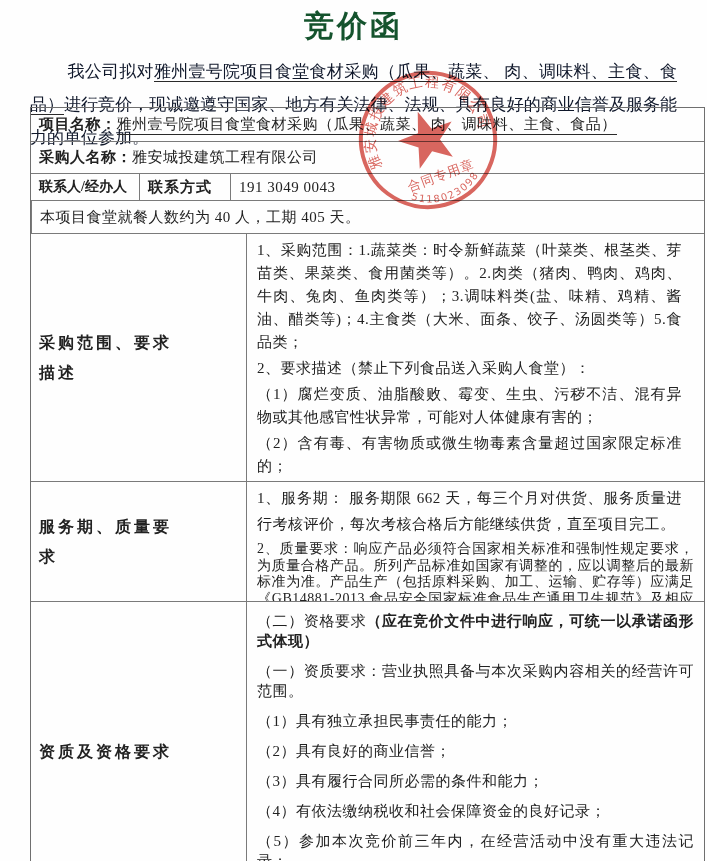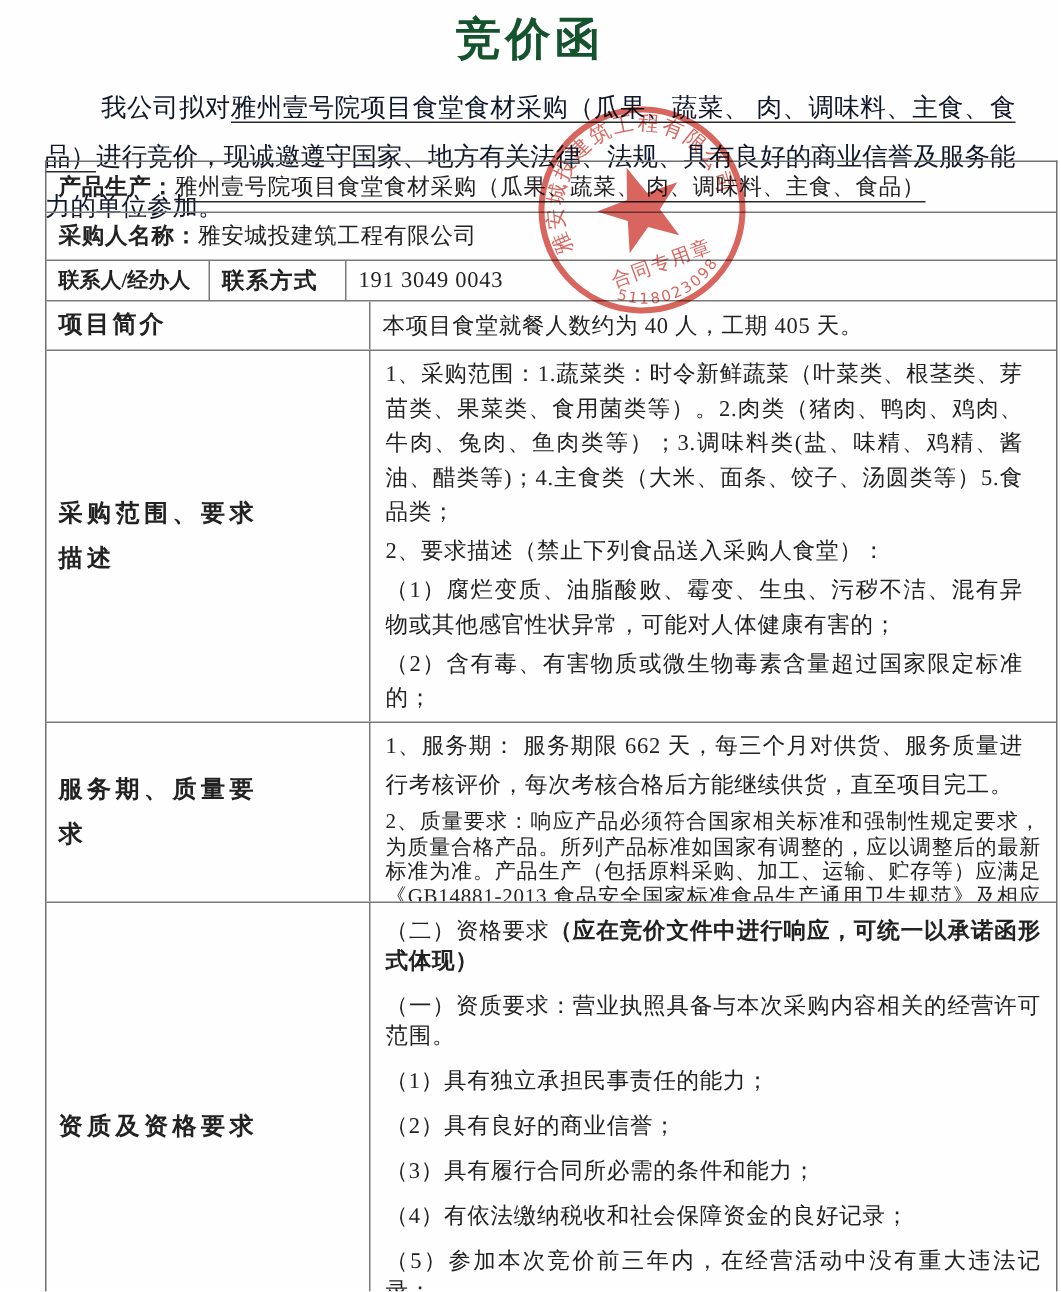--- a/index.html
+++ b/index.html
@@ -92,42 +92,39 @@
 <div class="page">
 
   <h1 class="title">竞价函</h1>
 
   <p class="intro"><span>我公司拟对</span><span class="u">雅州壹号院项目食堂食材采购（瓜果、蔬菜、 肉、调味料、主食、食品）</span><span>进行竞价，现诚邀遵守国家、地方有关法律、法规、具有良好的商业信誉及服务能力的单位参加。</span></p>
 
   <div class="tbl">
 
     <div class="row r1 r-short">
       <div class="cell valcell" style="display:flex;align-items:center;">
-        <span class="inline-label">产品生产：</span>
+        <span class="inline-label">项目名称：</span>
           <span class="u" style="white-space:nowrap;">雅州壹号院项目食堂食材采购（瓜果、蔬菜、 肉、调味料、主食、食品）</span>
       </div>
     </div>
 
     <div class="row r2 r-short">
       <div class="cell valcell" style="display:flex;align-items:center;">
         <span class="inline-label">采购人名称：</span>
           <span>雅安城投建筑工程有限公司</span>
       </div>
     </div>
 
     <div class="row r3">
       <div class="cell c3-1">联系人/经办人</div>
       <div class="cell c3-3 vline">联系方式</div>
       <div class="cell c3-4 vline">191 3049 0043</div>
     </div>
 
     <div class="row r4">
-      <div class="cell lblcell">
-          <span class="lbl-inner" style="width:auto;letter-spacing:2px;">项目简介</span>
-        </div>
       <div class="cell valcell vline" style="display:flex;align-items:center;">本项目食堂就餐人数约为 40 人，工期 405 天。</div>
     </div>
 
     <div class="row r5">
       <div class="cell lblcell">
           <span class="lbl-inner">采购范围、要求描述</span>
         </div>
       <div class="cell valcell vline content scope">
         <p>1、采购范围：1.蔬菜类：时令新鲜蔬菜（叶菜类、根茎类、芽苗类、果菜类、食用菌类等）。2.肉类（猪肉、鸭肉、鸡肉、牛肉、兔肉、鱼肉类等）；3.调味料类(盐、味精、鸡精、酱油、醋类等)；4.主食类（大米、面条、饺子、汤圆类等）5.食品类；</p>
         <p>2、要求描述（禁止下列食品送入采购人食堂）：</p>

